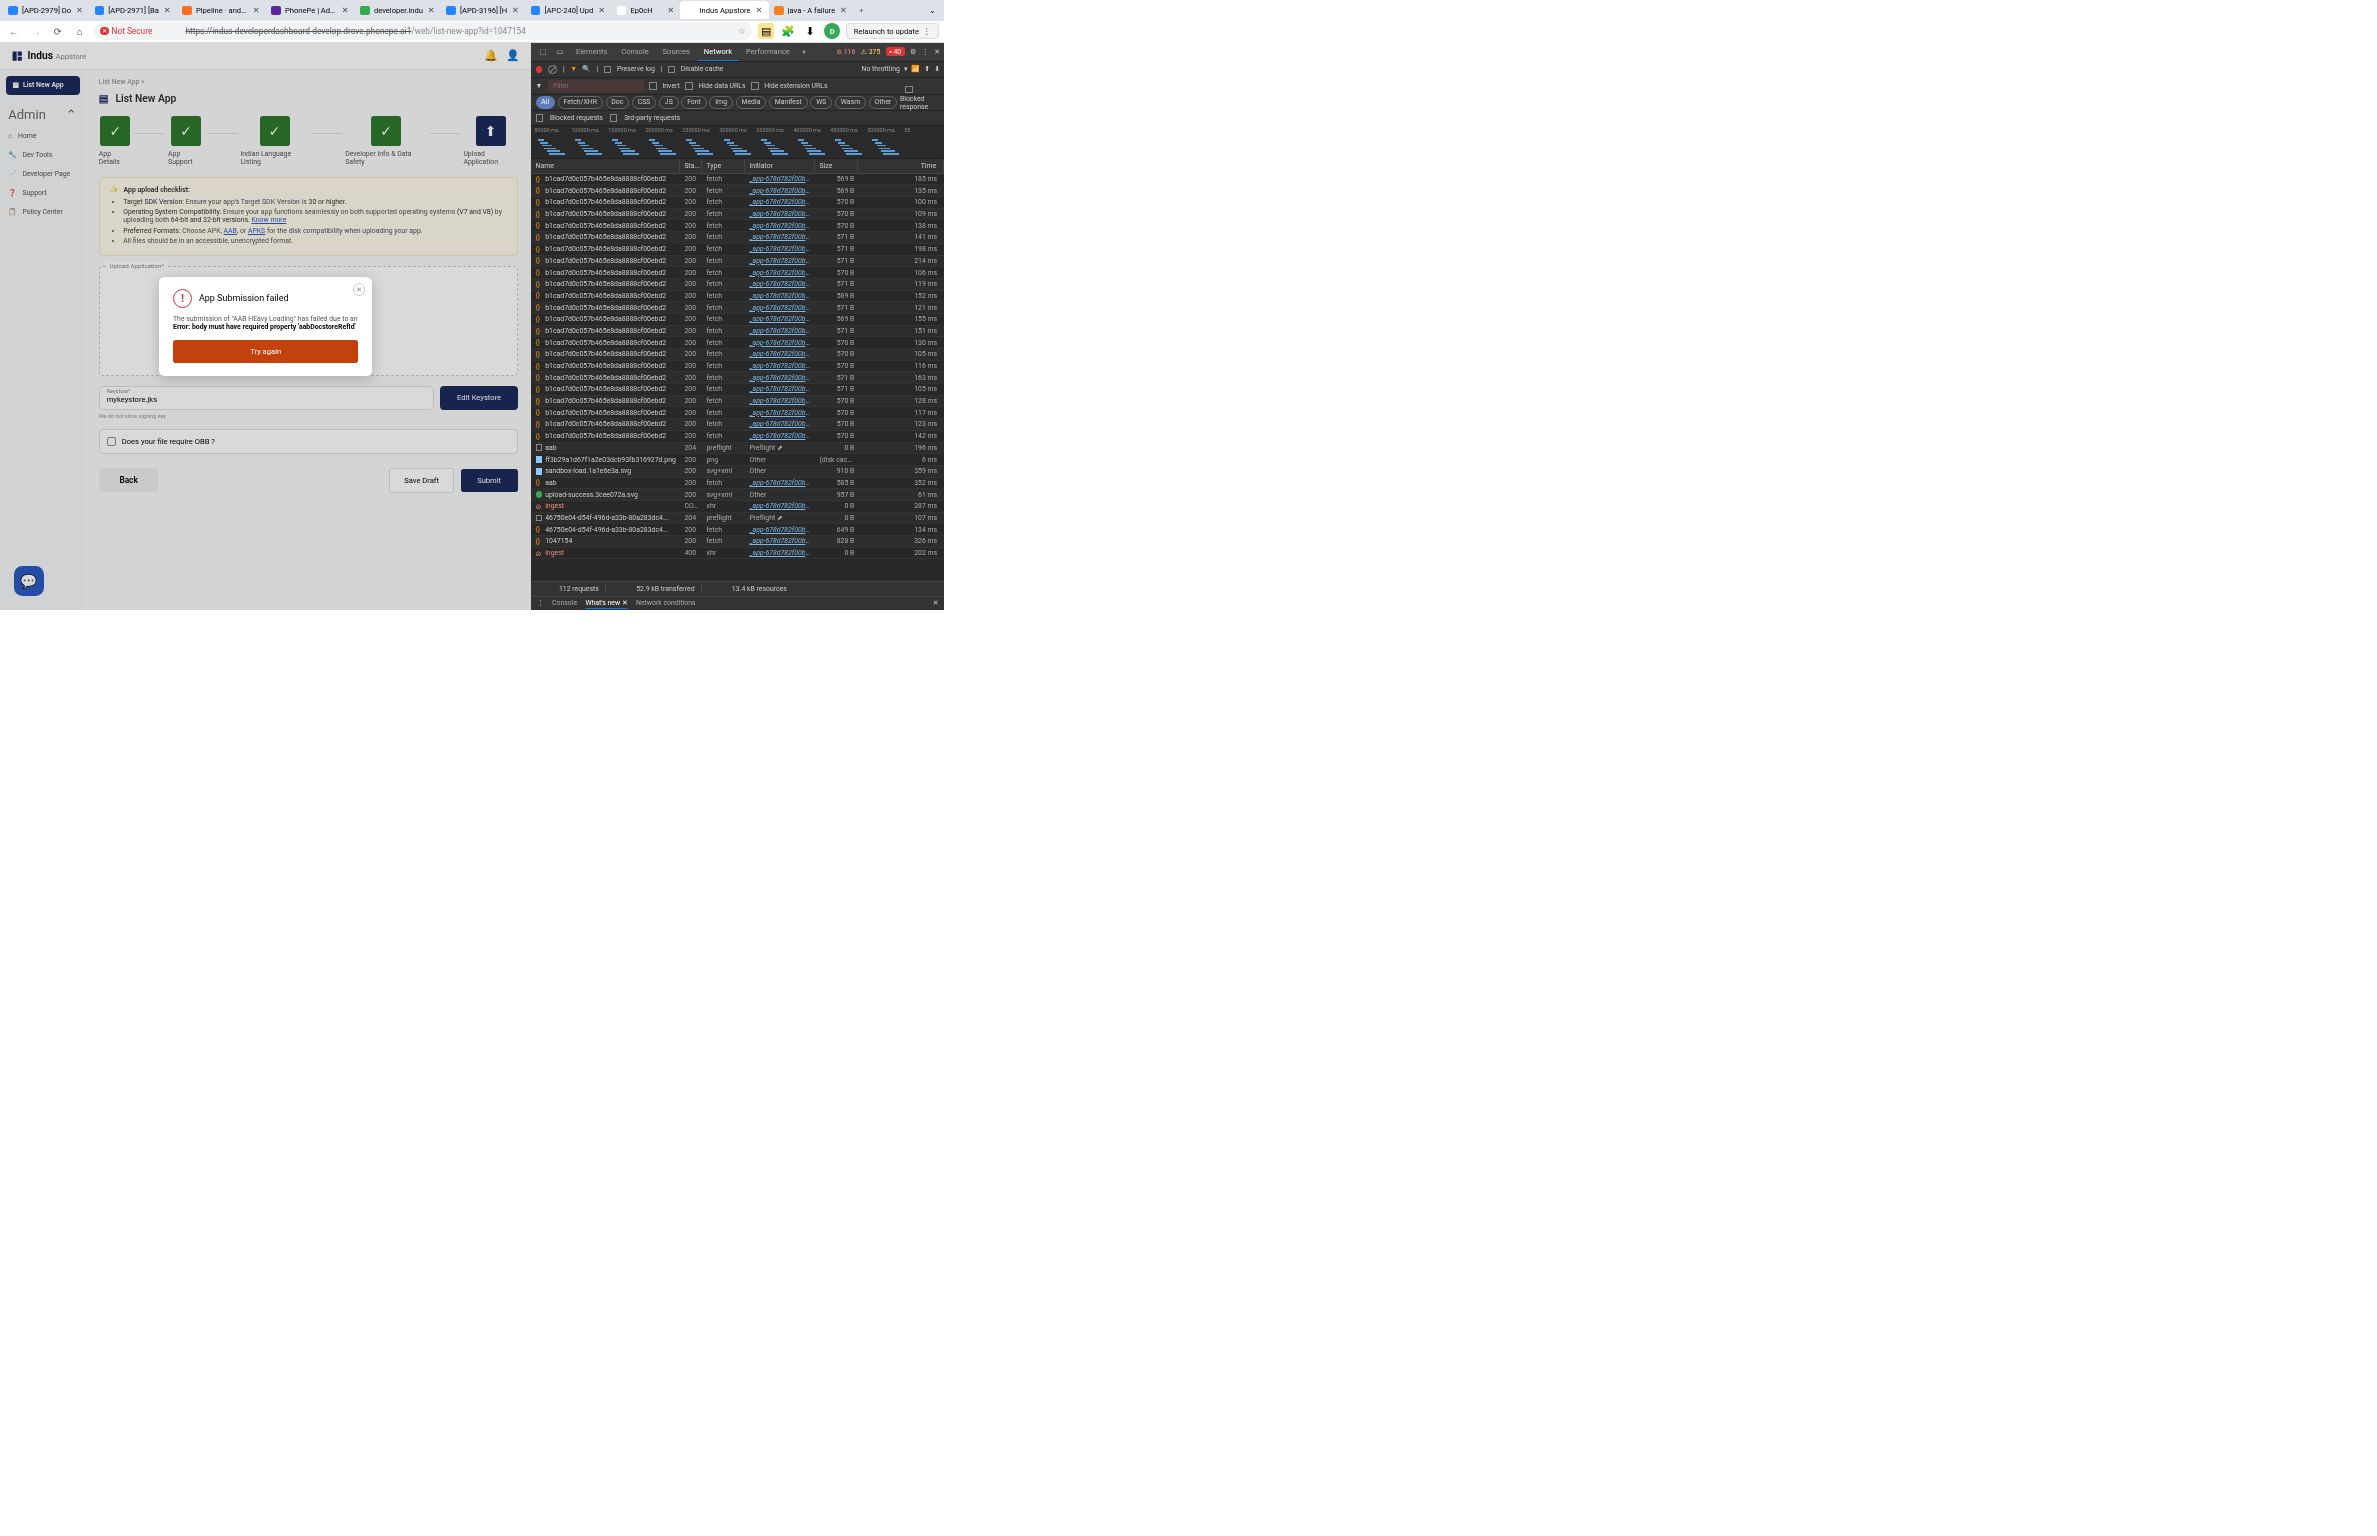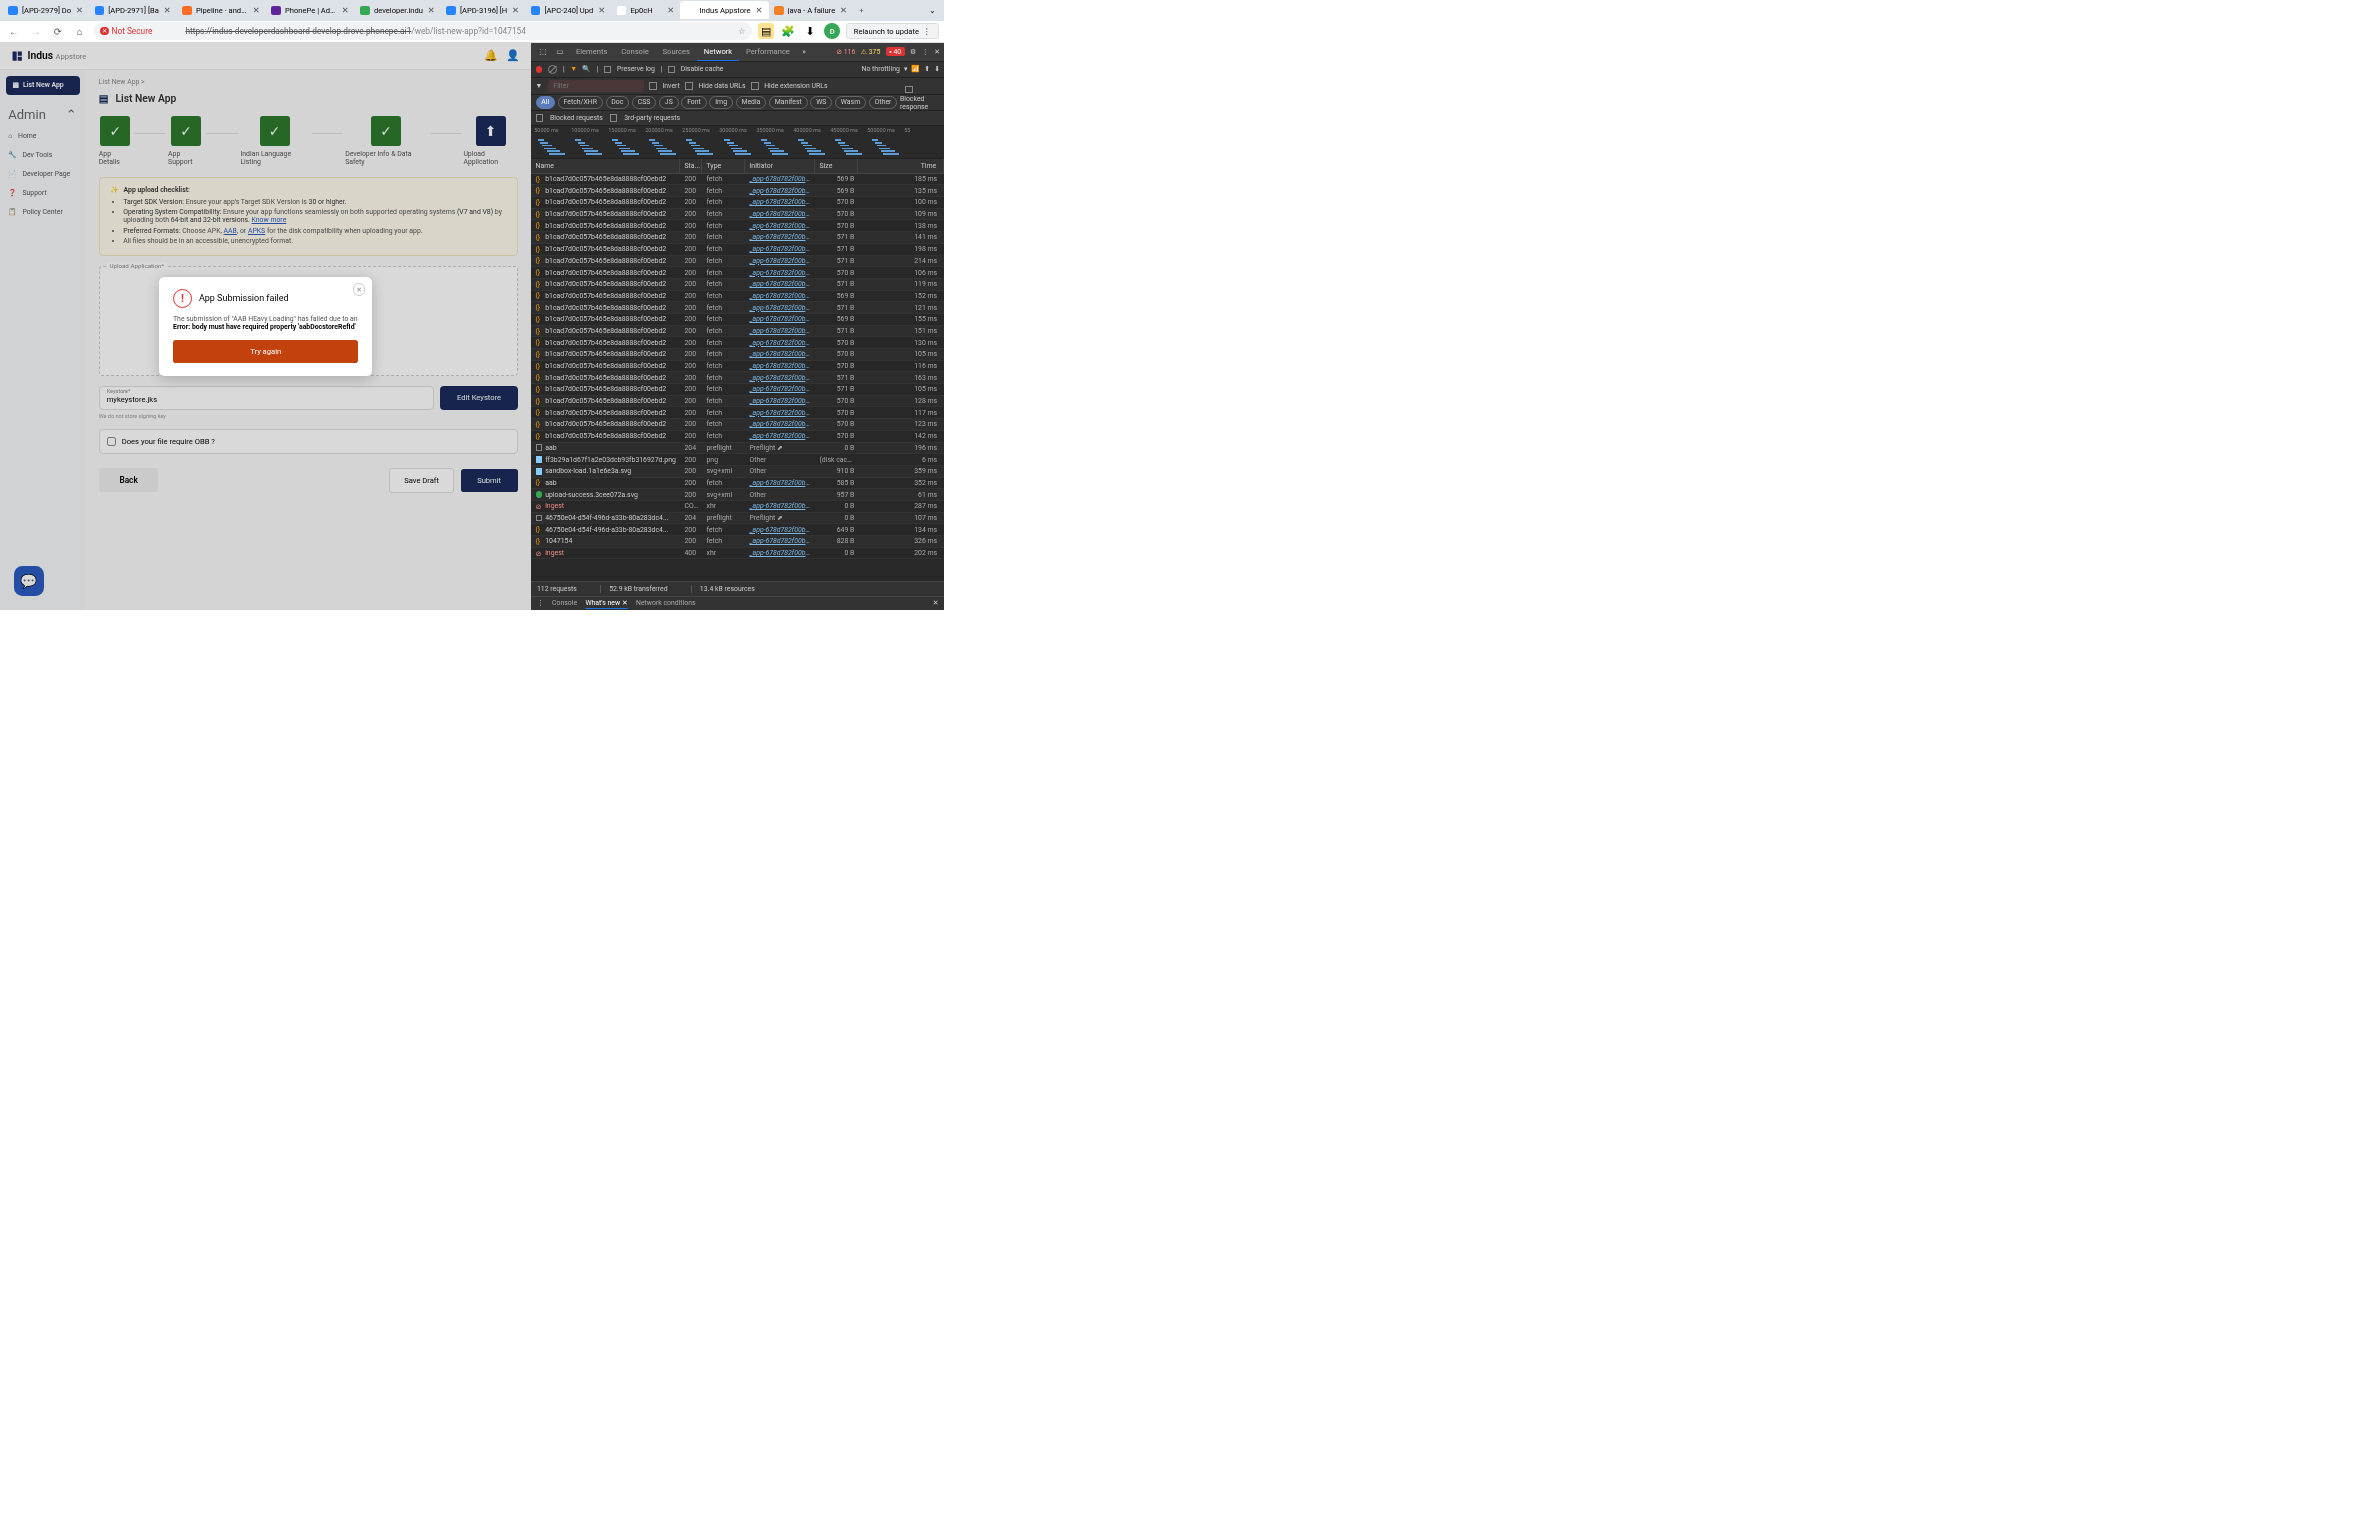--- a/index.html
+++ b/index.html
@@ -149,21 +149,21 @@
 .dt-td.init.plain { color: #aaa; text-decoration: none; font-style: normal; }
 .dt-td.size { width: 43px; text-align: right; color: #aaa; }
 .dt-td.time { flex: 1; text-align: right; color: #aaa; padding-right: 6.9px; }
 .req-icon { width: 6.9px; height: 6.9px; flex-shrink: 0; }
 .req-js { color: #f29900; font-size: 6.9px; }
 .req-err { color: #f28b82; }
 .req-ok { background: #34a853; border-radius: 50%; }
 .req-doc { border: 0.7px solid #888; }
 
 .dt-status { height: 15px; background: #333; display: flex; align-items: center; gap: 8.3px; padding: 0 5.5px; font-size: 6.9px; border-top: 0.7px solid #444; color: #ccc; }
-.dt-status span { border-right: 0.7px solid #555; padding-right: 23px; }
+.dt-status span { border-right: 0.7px solid #555; padding-right: 6px; margin-left: 22px; }
 
 .dt-drawer { height: 13.8px; background: #333; display: flex; align-items: center; gap: 8.3px; padding: 0 5.5px; font-size: 6.9px; border-top: 0.7px solid #444; }
 .dt-drawer-tab { color: #aaa; }
 .dt-drawer-tab.active { color: #fff; text-decoration: underline; text-decoration-color: #1a73e8; text-underline-offset: 2.8px; }
 .dt-drawer-close { margin-left: auto; }
 </style>
 </head>
 <body>
 
 <div class="browser-tabs">

